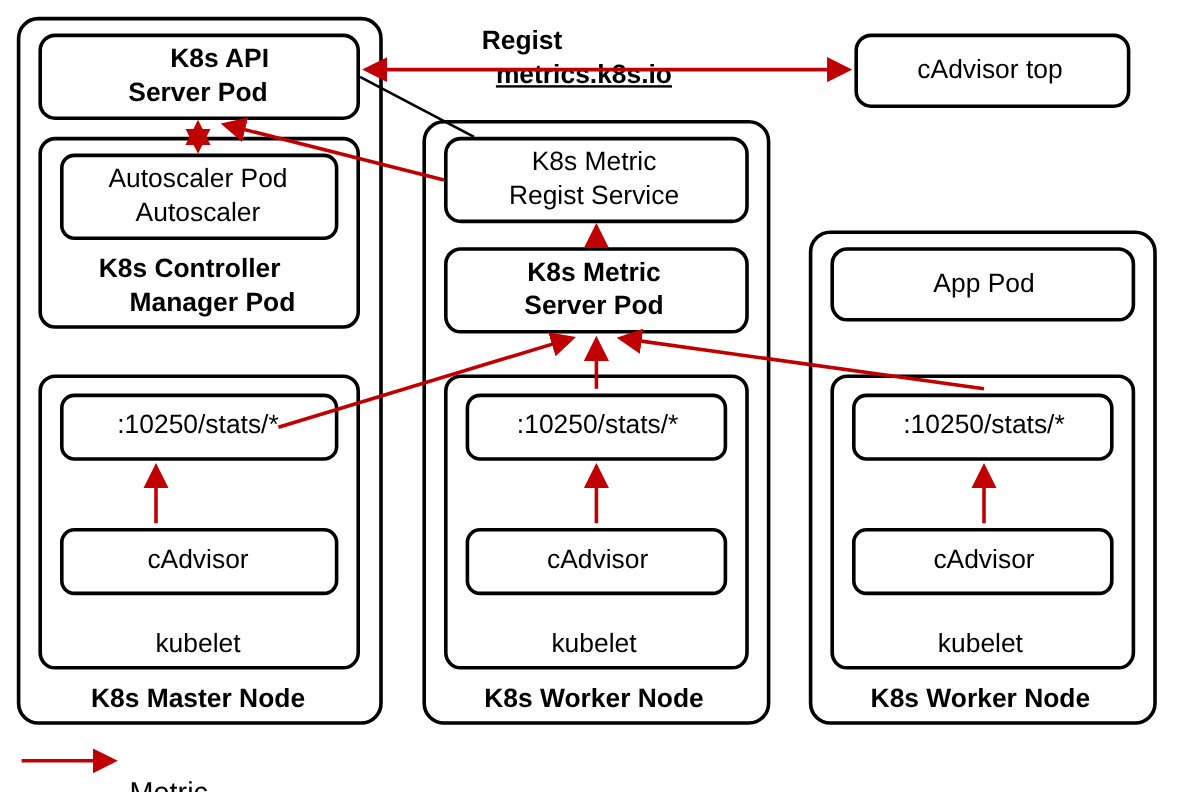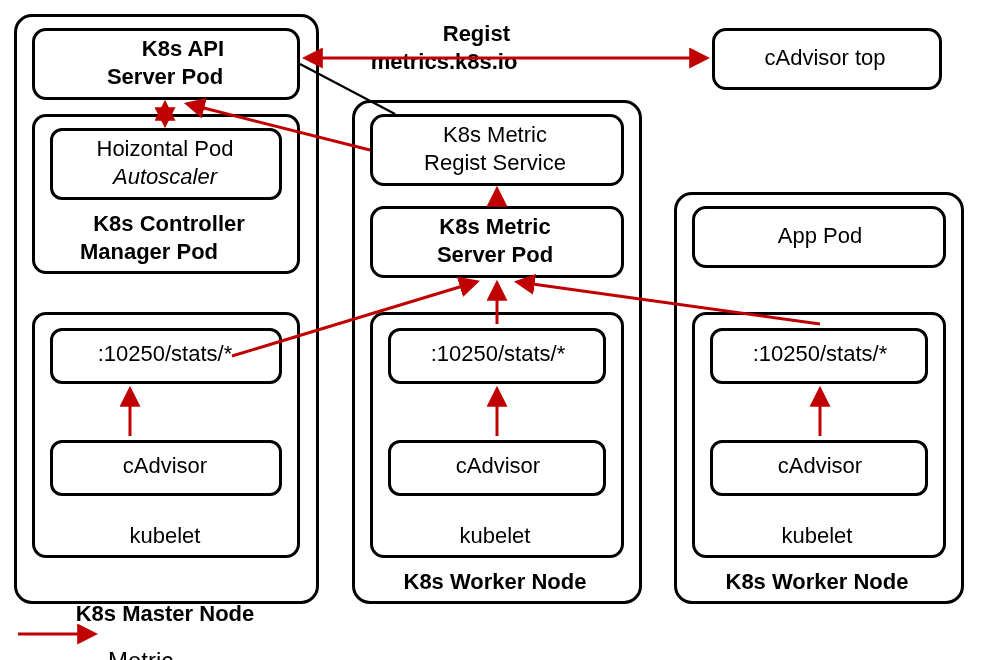--- a/index.html
+++ b/index.html
@@ -40,33 +40,33 @@
     position: absolute;
     left: 0; top: 0;
     width: 987px; height: 660px;
     pointer-events: none;
   }
 </style>
 </head>
 <body>
 
 <div class="node-box" style="left:14px; top:14px; width:305px; height:590px;"></div>
-<div class="label bold" style="left:60px; top:568px; width:210px;margin-top:32px;">K8s Master Node</div>
+<div class="label bold" style="left:60px; top:568px; width:210px;">K8s Master Node</div>
 
 <div class="pod-box" style="left:32px; top:28px; width:268px; height:72px;"></div>
 <div class="label bold" style="left:108px; top:35px; width:150px;">K8s API</div>
 <div class="label bold" style="left:90px; top:63px; width:150px;">Server Pod</div>
 
 <div class="pod-box" style="left:32px; top:114px; width:268px; height:160px;"></div>
-<div class="label bold" style="left:64px; top:210px; width:210px;">K8s Controller</div>
-<div class="label bold" style="left:44px; top:238px; width:210px;text-align:center;">Manager Pod</div>
+<div class="label bold" style="left:53px; top:210px; width:210px;">K8s Controller</div>
+<div class="label bold" style="left:72px; top:238px; width:210px;text-align:center;">Manager Pod</div>
 
 <div class="inner-box" style="left:50px; top:128px; width:232px; height:72px;"></div>
-<div class="label" style="left:70px; top:135px; width:190px;">Hoizontal Pod</div>
-<div class="label" style="left:70px; top:163px; width:190px;font-style:italic;">Autoscaler</div>
+<div class="label" style="left:70px; top:135px; width:190px;">Autoscaler Pod</div>
+<div class="label" style="left:70px; top:163px; width:190px;">Autoscaler</div>
 
 <div class="pod-box" style="left:32px; top:312px; width:268px; height:246px;"></div>
 <div class="label" style="left:110px; top:522px; width:110px;">kubelet</div>
 <div class="inner-box" style="left:50px; top:328px; width:232px; height:56px;"></div>
 <div class="label" style="left:60px; top:340px; width:210px;">:10250/stats/*</div>
 <div class="inner-box" style="left:50px; top:440px; width:232px; height:56px;"></div>
 <div class="label" style="left:60px; top:452px; width:210px;">cAdvisor</div>
 
 <div class="node-box" style="left:352px; top:100px; width:290px; height:504px;"></div>
 <div class="label bold" style="left:390px; top:568px; width:210px;">K8s Worker Node</div>
@@ -95,22 +95,22 @@
 <div class="pod-box" style="left:692px; top:312px; width:254px; height:246px;"></div>
 <div class="label" style="left:762px; top:522px; width:110px;">kubelet</div>
 <div class="inner-box" style="left:710px; top:328px; width:218px; height:56px;"></div>
 <div class="label" style="left:720px; top:340px; width:200px;">:10250/stats/*</div>
 <div class="inner-box" style="left:710px; top:440px; width:218px; height:56px;"></div>
 <div class="label" style="left:720px; top:452px; width:200px;">cAdvisor</div>
 
 <div class="pod-box" style="left:712px; top:28px; width:230px; height:62px;"></div>
 <div class="label" style="left:750px; top:44px; width:150px;">cAdvisor top</div>
 
-<div class="label bold" style="left:360px; top:20px; width:150px; text-align:right;">Regist</div>
-<div class="label bold" style="left:344px; top:48px; width:200px; text-align:center;">metrics.k8s.io</div>
+<div class="label bold" style="left:360px; top:20px; width:150px; text-align:center;">Regist</div>
+<div class="label bold" style="left:360px; top:48px; width:200px; text-align:right;text-decoration:underline;">metrics.k8s.io</div>
 
 <div class="label" style="left:108px; top:620px; width:100px; text-align:left; font-size:24px;margin-top:26px;">Metric</div>
 
 <svg class="overlay">
   <defs>
     <marker id="arrow-red" viewBox="0 0 10 10" refX="8" refY="5" markerWidth="7" markerHeight="7" orient="auto-start-reverse">
       <path d="M 0 0 L 10 5 L 0 10 z" fill="#C00000"></path>
     </marker>
     <marker id="arrow-red-both" viewBox="0 0 10 10" refX="8" refY="5" markerWidth="7" markerHeight="7" orient="auto-start-reverse">
       <path d="M 0 0 L 10 5 L 0 10 z" fill="#C00000"></path>

